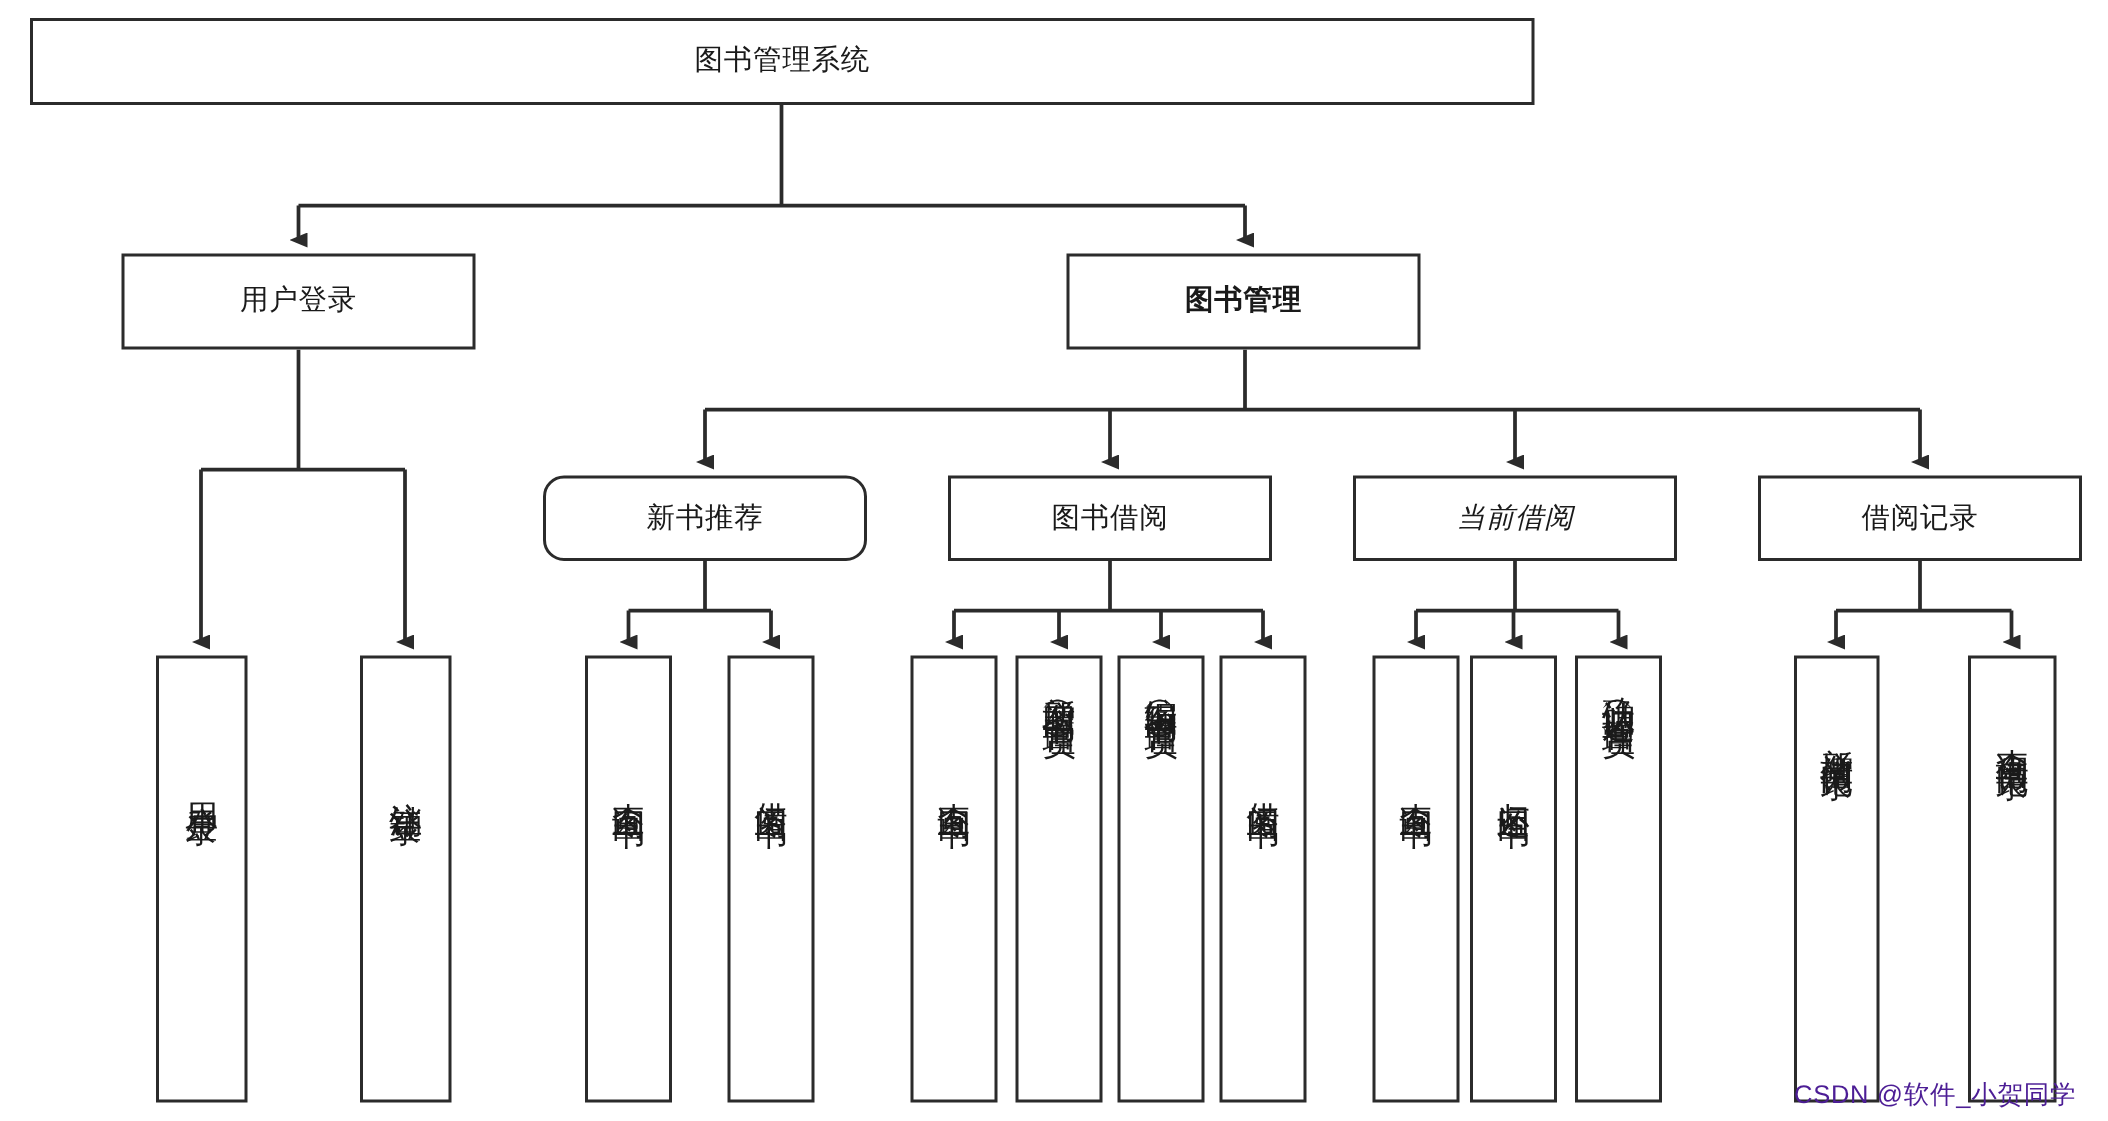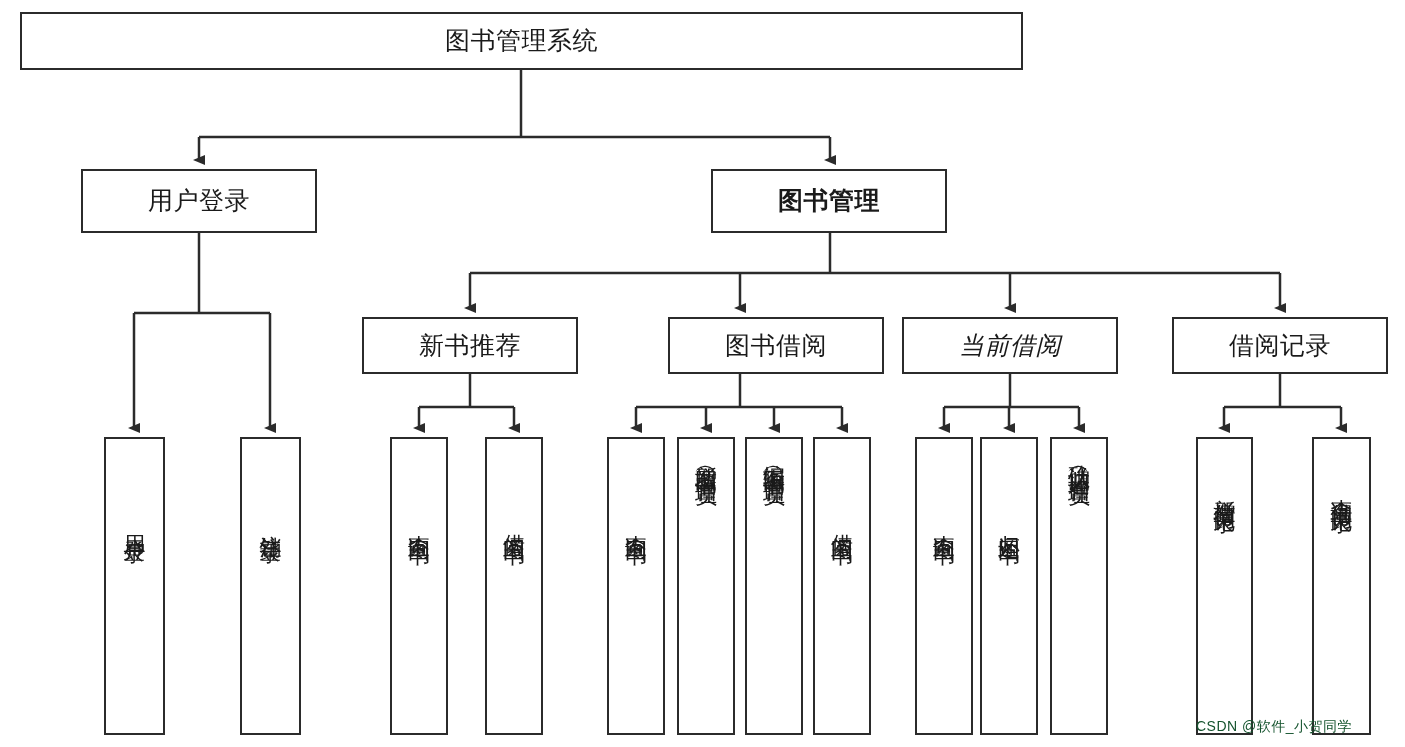--- a/index.html
+++ b/index.html
@@ -31,40 +31,40 @@
     border: 2.5px solid #2b2b2b;
     background: #ffffff;
     display: flex;
     align-items: center;
     justify-content: center;
     color: #1a1a1a;
     line-height: 1.25;
     text-align: center;
   }
   .node.horiz {
-    font-size: 25px;
+    font-size: 19px;
     letter-spacing: 0.5px;
   }
   .node.vert {
     font-size: 22px;
     align-items: flex-start;
     justify-content: center;
     padding-top: 6px;
   }
   .node.vert .vtext {
     writing-mode: vertical-rl;
     text-orientation: upright;
     letter-spacing: 3px;
     line-height: 1;
     white-space: nowrap;
   }
   .watermark {
     position: absolute;
-    font-size: 14px;
-    color: #14532d;
+    font-size: 17px;
+    color: #4c1d95;
     white-space: nowrap;
     letter-spacing: 0.5px;
   }
 </style>
 </head>
 <body>
 
 <div id="canvas">
 
   <svg class="wires" viewBox="0 0 1405 747">
@@ -121,24 +121,24 @@
     <span>图书管理系统</span>
   </div>
 
   <div class="node horiz" style="left:81px; top:169px; width:236px; height:64px;">
     <span>用户登录</span>
   </div>
   <div class="node horiz" style="left:711px; top:169px; width:236px; height:64px;font-weight:bold;">
     <span>图书管理</span>
   </div>
 
-  <div class="node horiz" style="left:362px; top:317px; width:216px; height:57px;">
+  <div class="node horiz" style="left:362px; top:317px; width:216px; height:57px;border-radius:14px;">
     <span>新书推荐</span>
   </div>
-  <div class="node horiz" style="left:668px; top:317px; width:216px; height:57px;">
+  <div class="node horiz" style="left:632px; top:317px; width:216px; height:57px;">
     <span>图书借阅</span>
   </div>
   <div class="node horiz" style="left:902px; top:317px; width:216px; height:57px;font-style:italic;">
     <span>当前借阅</span>
   </div>
   <div class="node horiz" style="left:1172px; top:317px; width:216px; height:57px;">
     <span>借阅记录</span>
   </div>
 
   <div class="node vert" style="left:104px; top:437px; width:61px; height:298px; padding-top:78px;">

